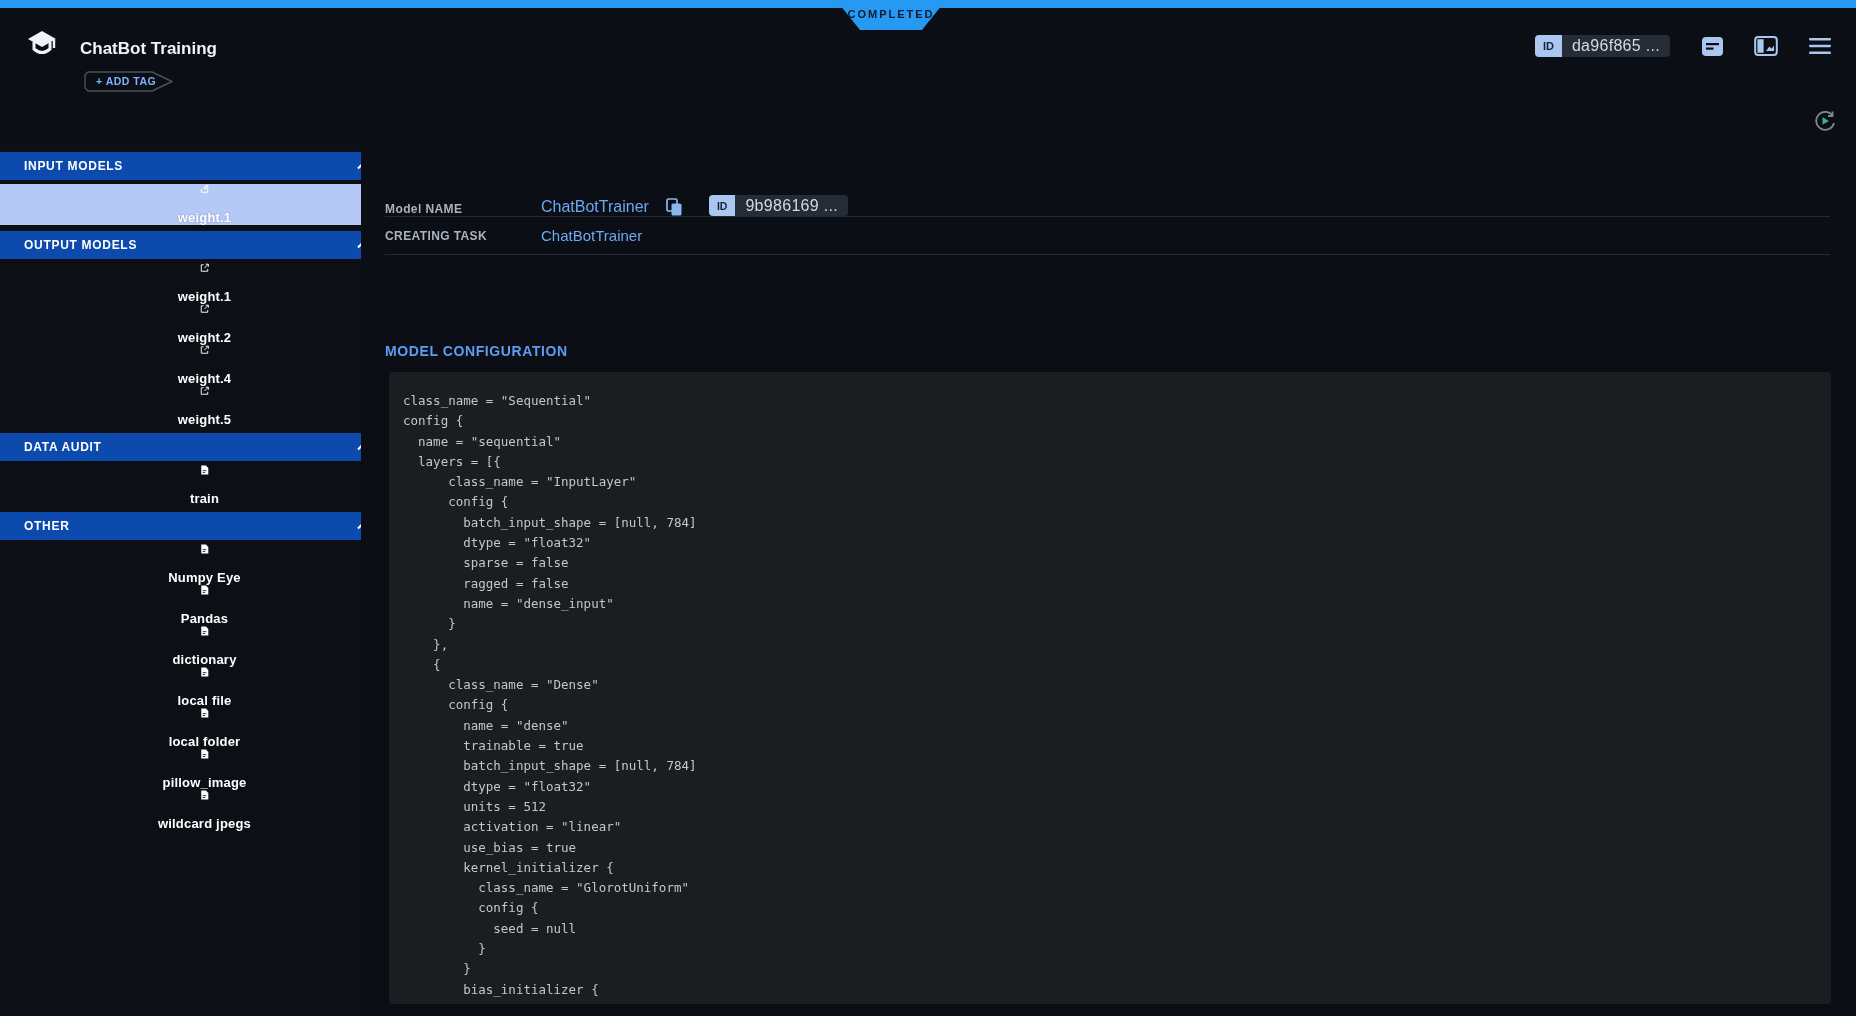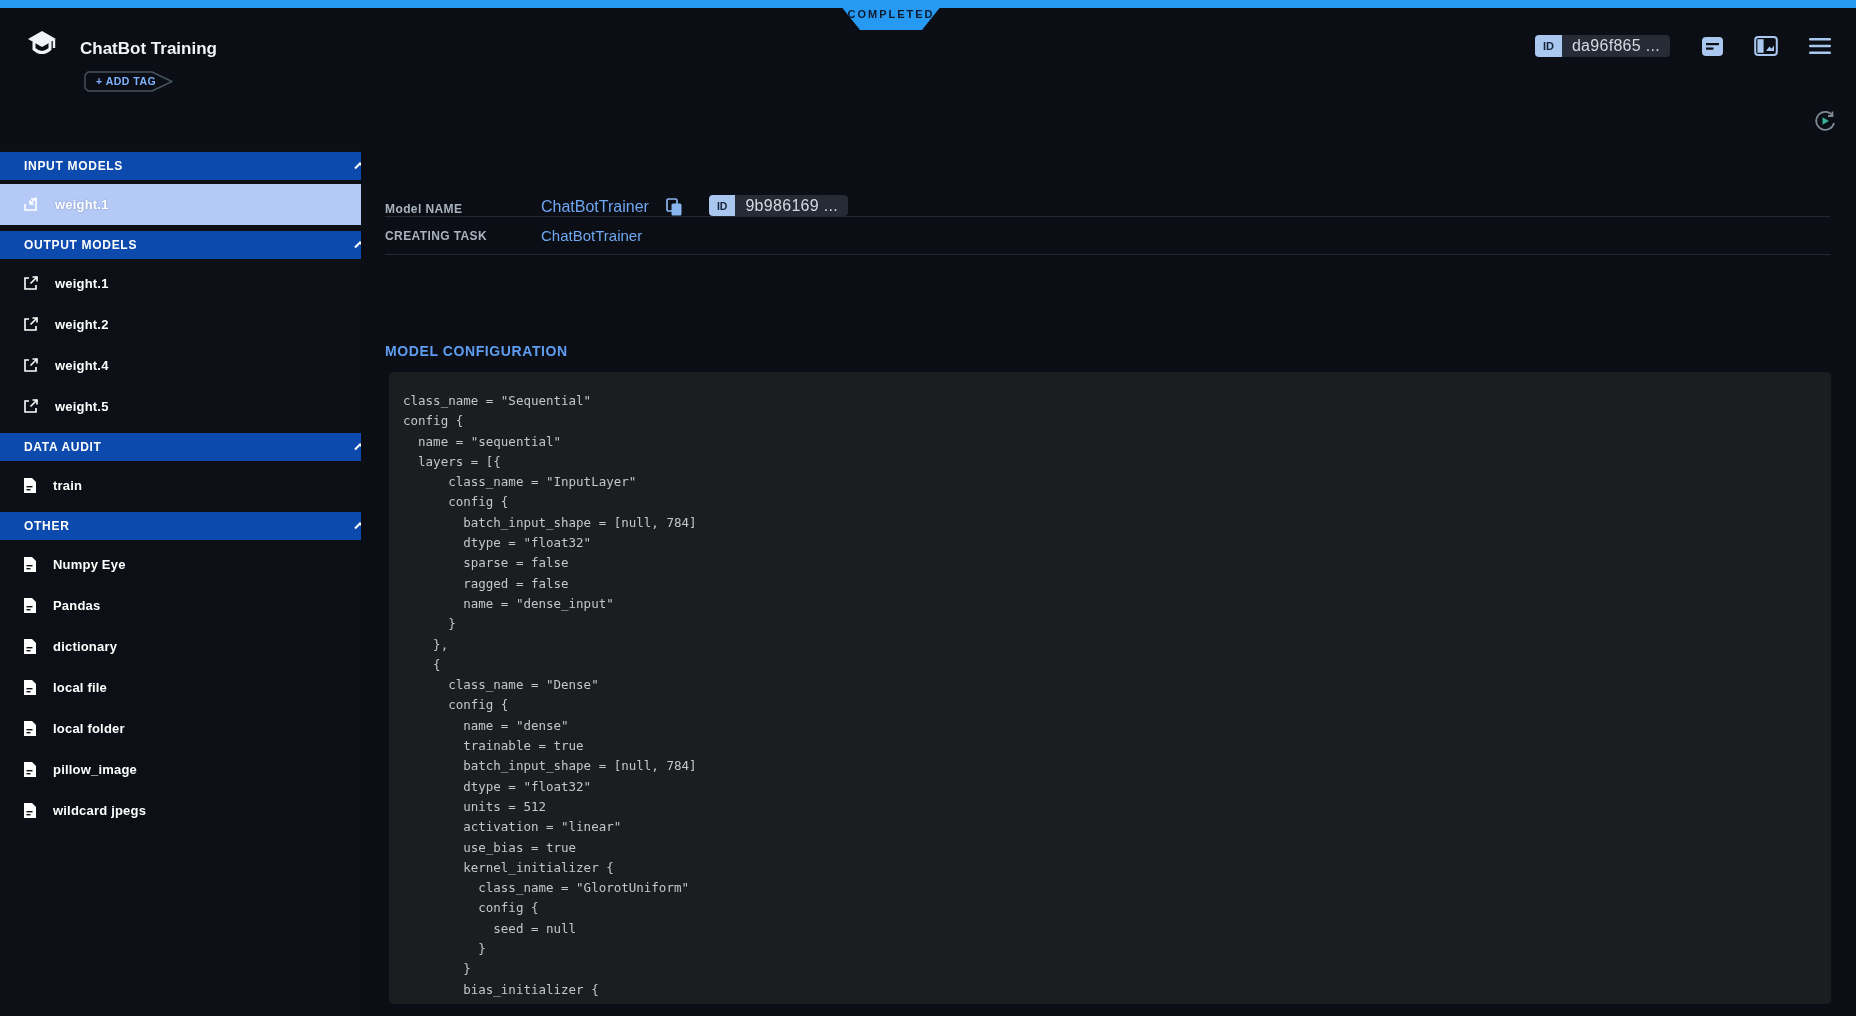--- a/index.html
+++ b/index.html
@@ -34,26 +34,26 @@
   .tabs-row { position:absolute; top:100px; left:361px; right:0; height:44px;
     display:flex; align-items:stretch; padding-left:112px; gap:47px; }
   .tab { display:flex; align-items:center; font-size:12px; font-weight:bold; letter-spacing:1.1px;
     color:#8b97a5; cursor:pointer; border-bottom:3px solid transparent; padding-top:3px; }
   .tab.active { color:#7fb3ff; border-bottom-color:#d6e5ff; }
   .refresh-btn { position:absolute; right:16px; top:106px; width:30px; height:30px; cursor:pointer;
     display:flex; align-items:center; justify-content:center; }
 
   
   .sidebar { position:absolute; top:145px; left:0; width:388px; bottom:0;
-    background:#0c0f15; border-right:4px solid #0ea5e9; overflow:hidden; }
+    background:#0c0f15; border-right:1px solid #0ea5e9; overflow:hidden; }
   .sec-header { height:28px; background:#0c4bad; display:flex; align-items:center;
     justify-content:space-between; padding:0 18px 0 24px; margin:6px 0 4px 0; cursor:pointer; }
   .sec-header:first-child { margin-top:7px; }
   .sec-title { color:#ffffff; font-size:12px; font-weight:bold; letter-spacing:.7px; }
-  .side-item { height:41px; display:flex; align-items:center; padding-left:22px; gap:16px; cursor:pointer; }
+  .side-item { height:41px; display:flex; align-items:center; padding-left:22px; gap:16px; cursor:pointer;flex-direction:column; }
   .side-item .lbl { color:#ffffff; font-size:13px; font-weight:bold; letter-spacing:.2px; }
   .side-item.selected { background:#b5c9f7; }
   .side-item.selected .lbl { text-shadow:0 0 2px rgba(20,40,90,.35); }
 
   
   .main { position:absolute; top:145px; left:361px; right:0; bottom:0; background:#0b0e14; }
   .detail-rows { margin:24px 26px 0 24px; }
   .d-row { display:flex; align-items:center; border-bottom:1px solid #222933; }
   .d-row.r1 { height:48px;align-items:flex-end; }
   .d-row.r2 { height:38px; }

